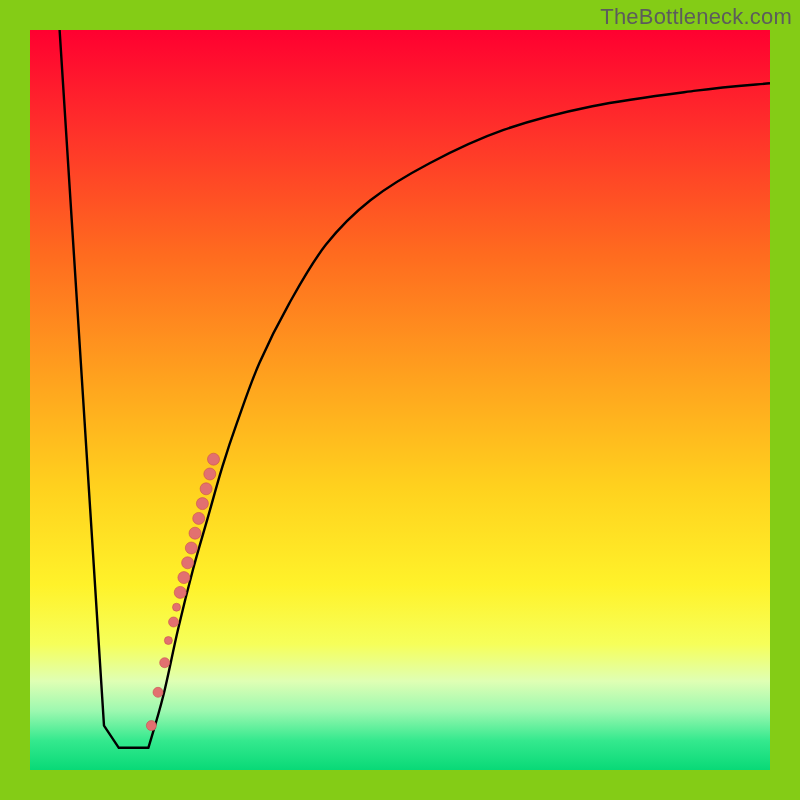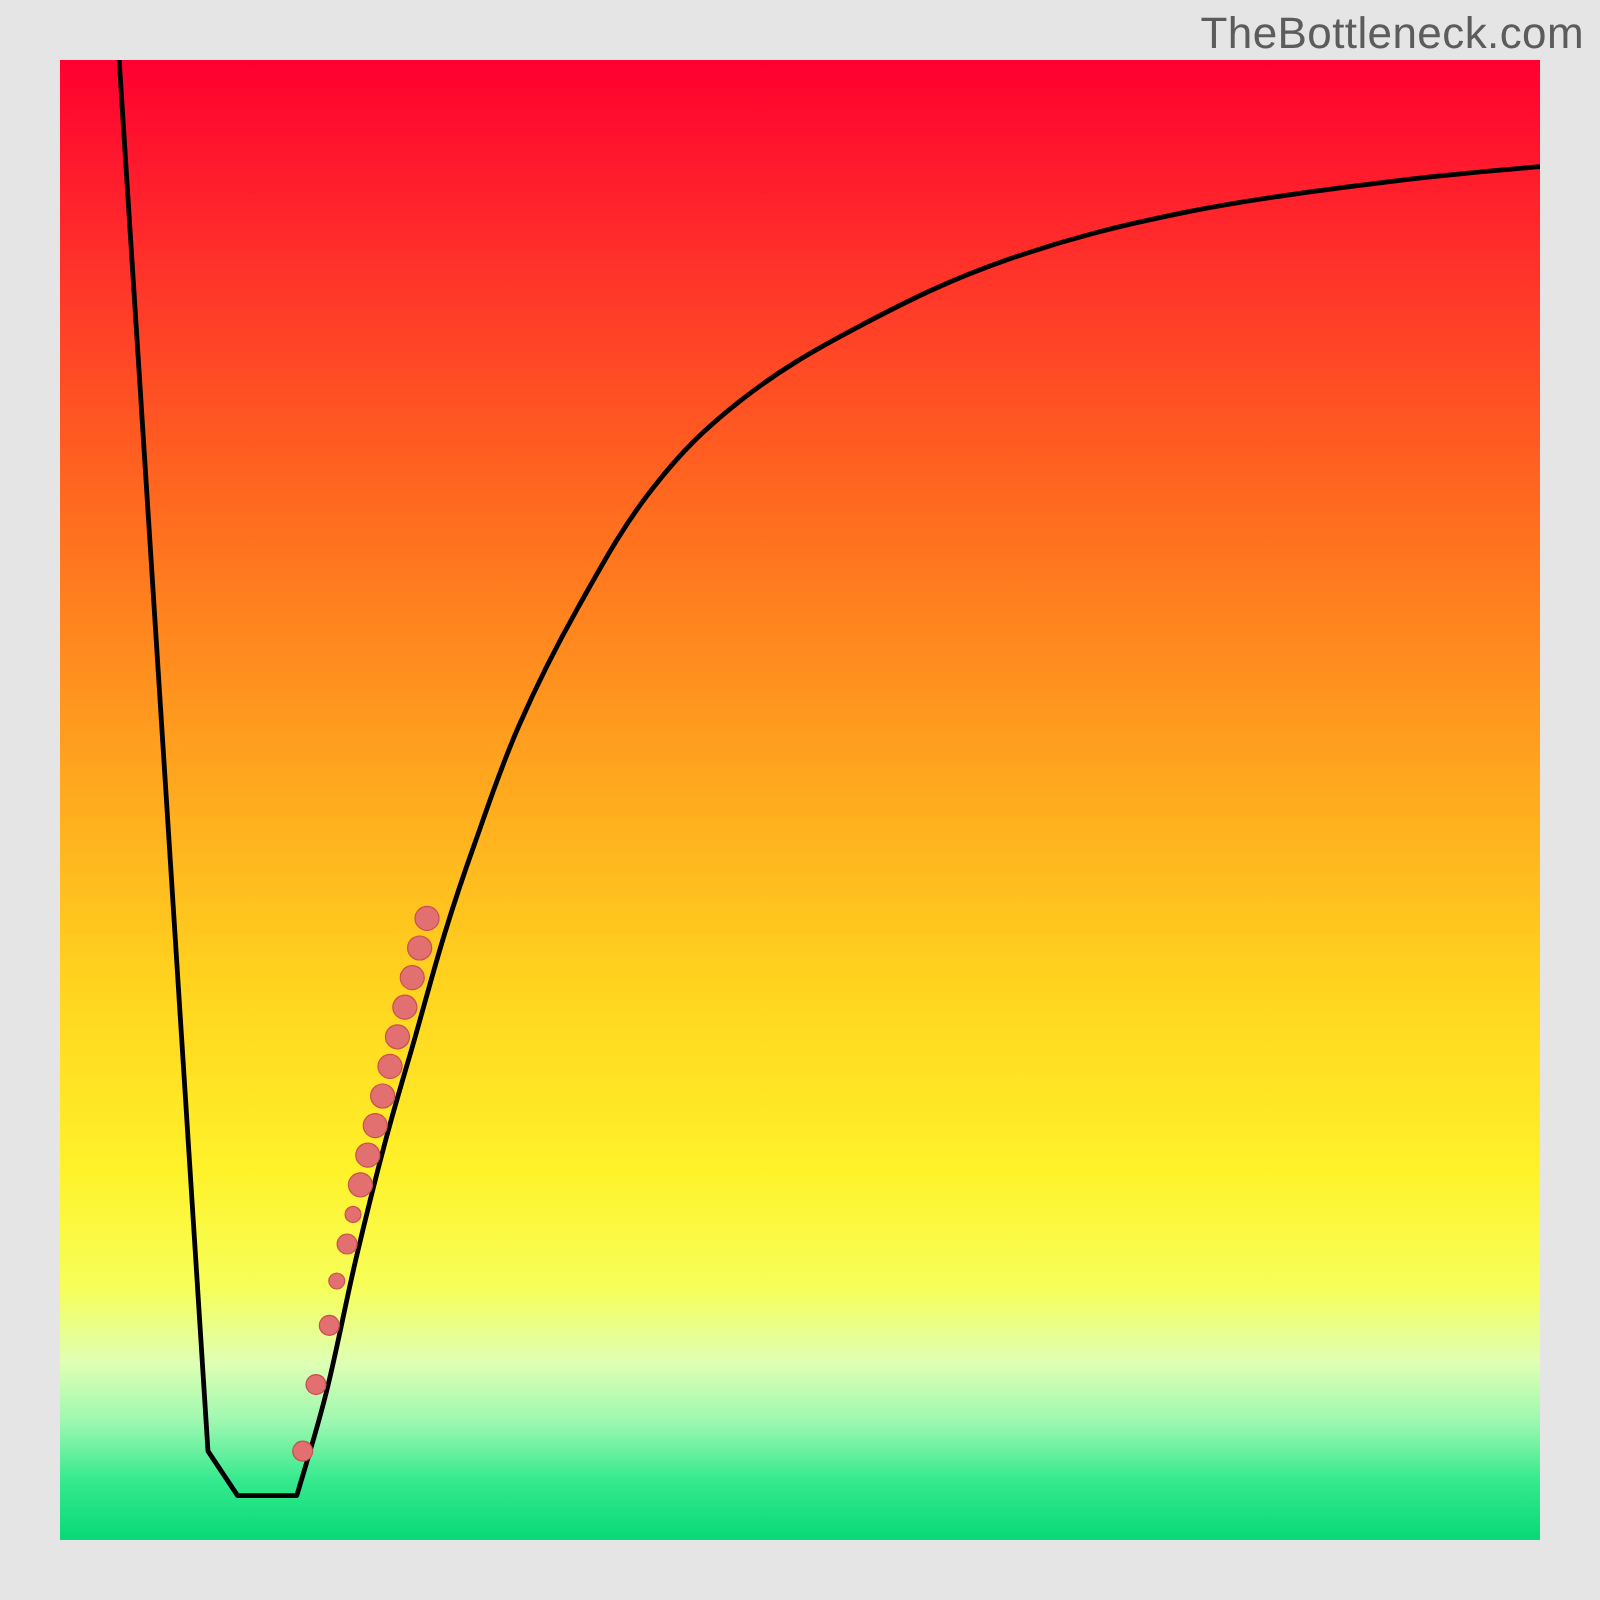--- a/index.html
+++ b/index.html
@@ -8,21 +8,21 @@
     width: 800px;
     height: 800px;
     overflow: hidden;
     background: #000;
     font-family: Arial, Helvetica, sans-serif;
   }
   .frame {
     position: relative;
     width: 800px;
     height: 800px;
-    background: #e5e5e5;
+    background: #84cc16;
   }
   .plot {
     position: absolute;
     left: 30px;
     top: 30px;
     width: 740px;
     height: 740px;
     overflow: hidden;
   }
   .watermark {

